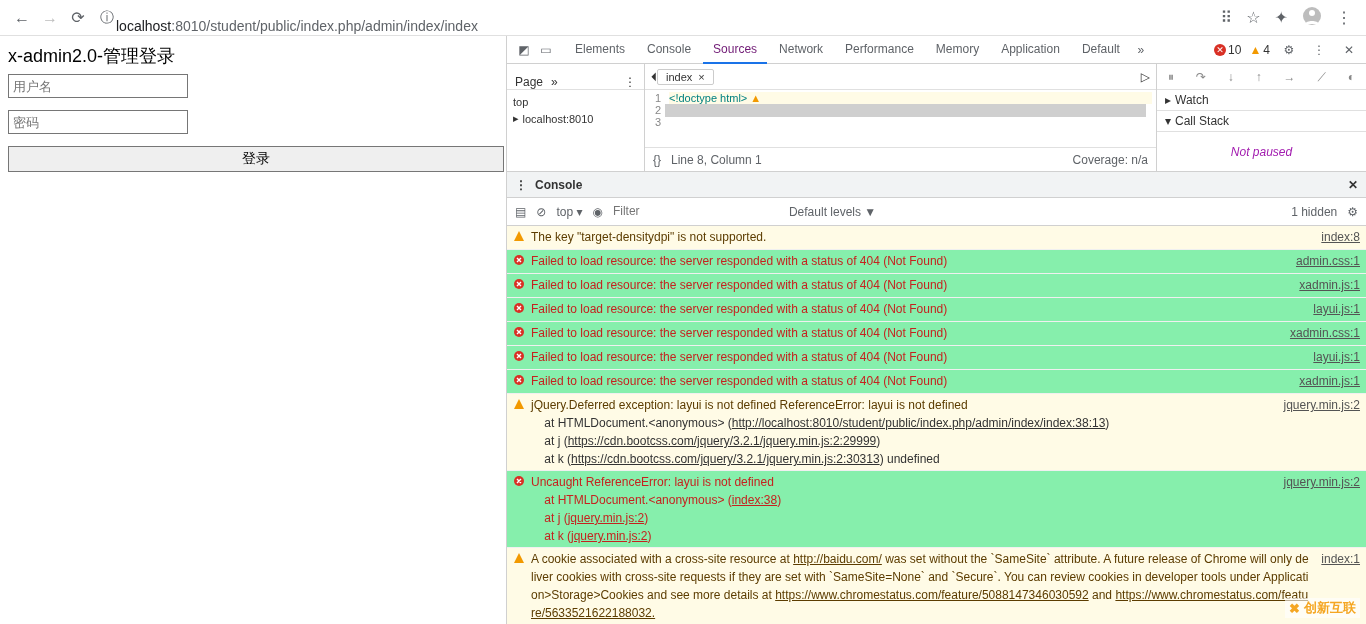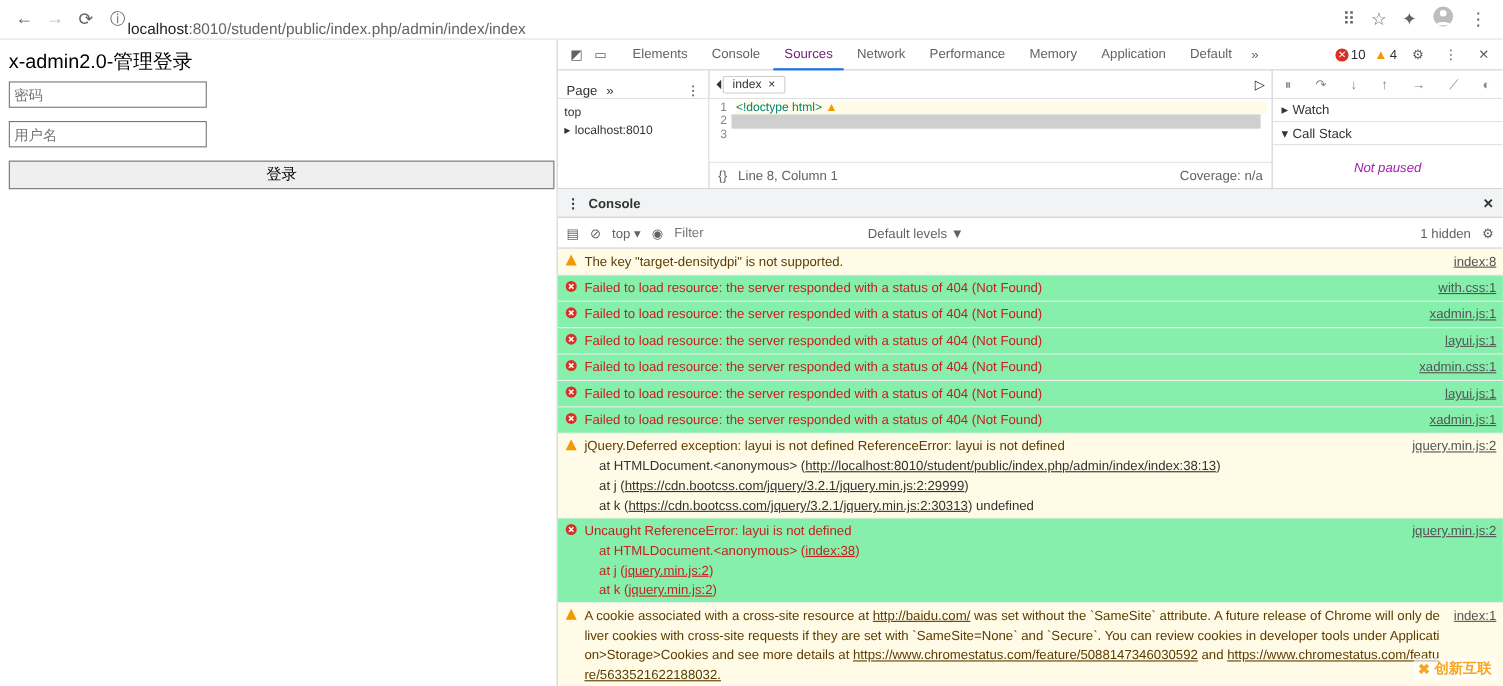--- a/index.html
+++ b/index.html
@@ -107,22 +107,22 @@
           <path d="M3 18c1-4 13-4 14 0" fill="#fff"></path>
         </svg></span>
     <span class="tb-icon">⋮</span>
   </div>
 </div>
 
 <div class="main-area">
 
   <div class="page-side">
     <div class="page-title">x-admin2.0-管理登录</div>
+    <input class="page-input" placeholder="用户名" style="">
     <input class="page-input" placeholder="密码" style="">
-    <input class="page-input" placeholder="用户名" style="">
     <button class="page-btn">登录</button>
   </div>
 
   <div class="devtools">
     <div class="dt-header">
       <span class="dt-hicon">◩</span>
       <span class="dt-hicon">▭</span>
       <div class="dt-tabs" id="dt-tabs">
           <span class="dt-tab">Elements</span>
           <span class="dt-tab">Console</span>
@@ -224,21 +224,21 @@
               </svg></span>
             <span class="log-msg">The key "target-densitydpi" is not supported.</span>
             <span class="log-src">index:8</span>
           </div>
           <div class="log-row row-err">
             <span class="log-icon"><svg width="12" height="12" viewBox="0 0 12 12">
                 <circle cx="6" cy="6" r="5"></circle>
                 <path d="M4 4l4 4M8 4l-4 4" stroke="#fff" stroke-width="1.4"></path>
               </svg></span>
             <span class="log-msg">Failed to load resource: the server responded with a status of 404 (Not Found)</span>
-            <span class="log-src">with.css:1</span>
+            <span class="log-src">admin.css:1</span>
           </div>
           <div class="log-row row-err">
             <span class="log-icon"><svg width="12" height="12" viewBox="0 0 12 12">
                 <circle cx="6" cy="6" r="5"></circle>
                 <path d="M4 4l4 4M8 4l-4 4" stroke="#fff" stroke-width="1.4"></path>
               </svg></span>
             <span class="log-msg">Failed to load resource: the server responded with a status of 404 (Not Found)</span>
             <span class="log-src">xadmin.js:1</span>
           </div>
           <div class="log-row row-err">

